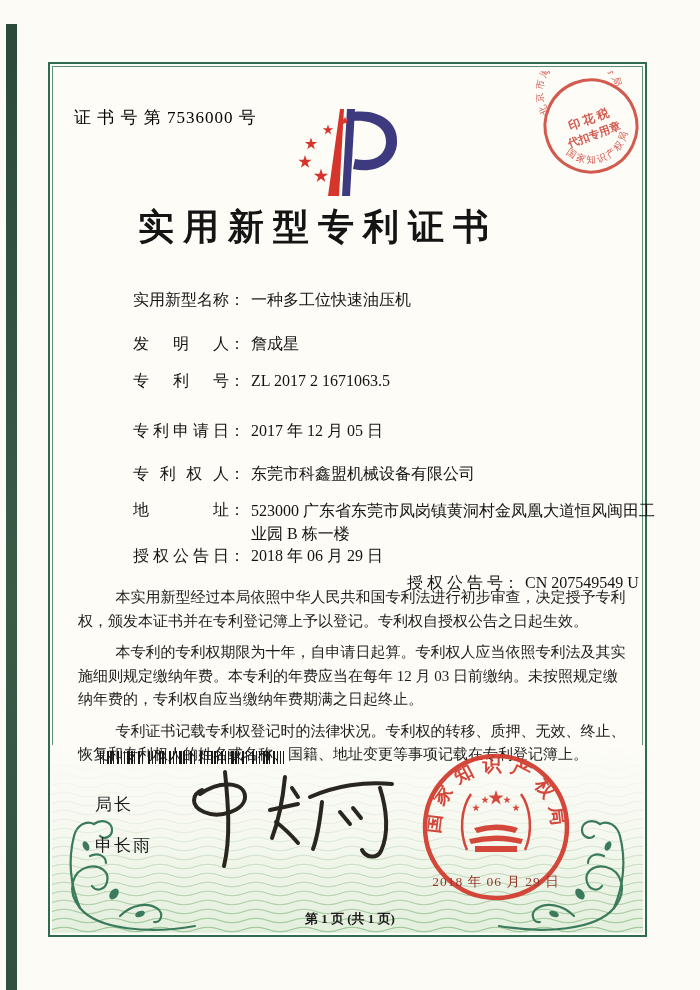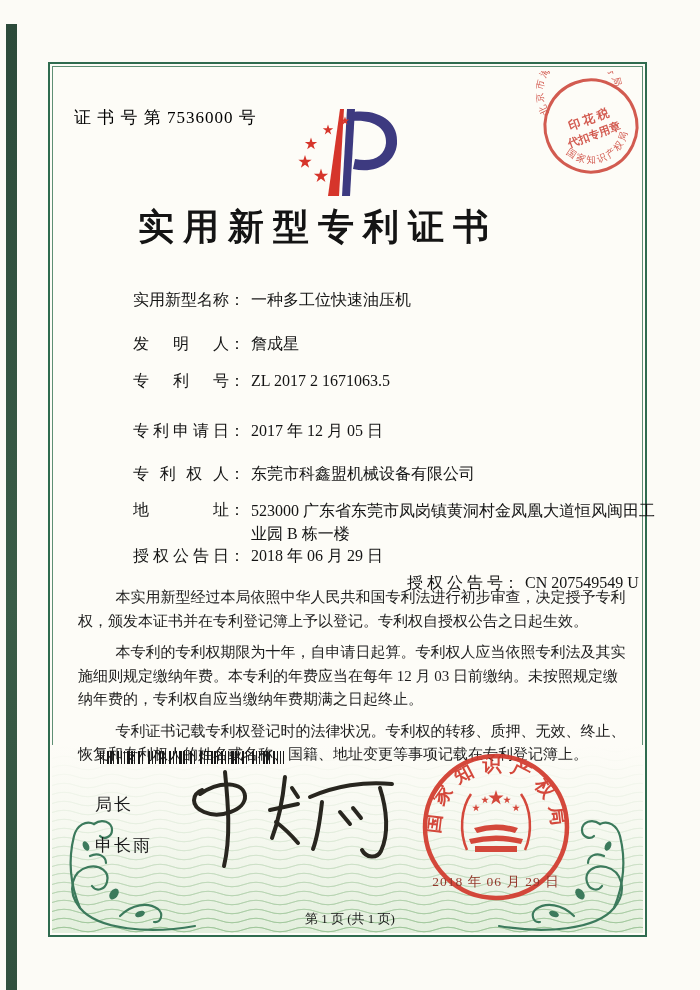--- a/index.html
+++ b/index.html
@@ -48,21 +48,21 @@
   #sig-hand{left:180px;top:762px;z-index:4;}
   
   #seal-main{left:419px;top:750px;z-index:5;opacity:.93;}
   #seal-tax{left:536px;top:71px;z-index:5;opacity:.88;}
   
   #waves{left:52px;top:745px;z-index:2;}
   .ornament{z-index:3;}
   #orn-l{left:50px;top:816px;}
   #orn-r{left:494px;top:816px;transform:scaleX(-1);}
   
-  #footer{left:0;width:700px;top:910px;text-align:center;font-size:13px;z-index:4;color:#1c1c1c;}
+  #footer{left:0;width:700px;top:910px;text-align:center;font-size:13px;z-index:4;color:#1c1c1c;font-weight:bold;}
   svg text{font-family:"Liberation Serif","DejaVu Serif",serif;}
 </style>
 </head>
 <body>
 
 <div class="abs" id="edge-strip"></div>
 
 <div class="abs" id="frame-outer">
   <div id="frame-inner"></div>
 </div>

